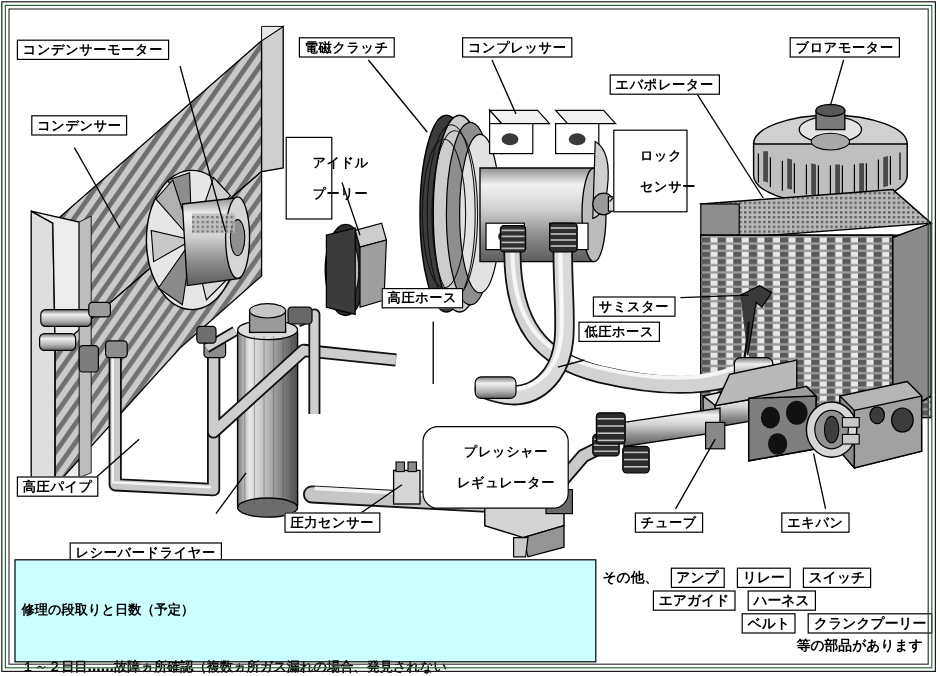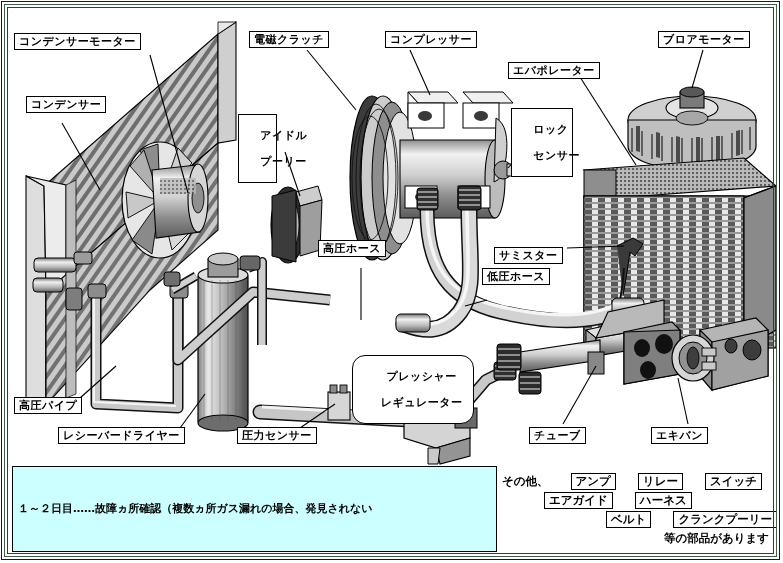--- a/index.html
+++ b/index.html
@@ -61,21 +61,21 @@
     white-space:pre;
     letter-spacing:0px;
   }
   #schedule div{white-space:pre;}
 
   
   #others{
     position:absolute;left:502px;top:472px;width:275px;height:82px;
     font-size:11.5px;font-weight:bold;color:#000;
   }
-  .orow{display:flex;align-items:center;gap:22px;height:19px;}
+  .orow{display:flex;align-items:center;gap:10px;height:19px;}
   .orow.r1{justify-content:flex-start;}
   .orow.r2{justify-content:flex-start;padding-left:42px;}
   .orow.r3{justify-content:flex-end;padding-left:40px;}
   .orow.r4{justify-content:flex-end;padding-right:8px;}
   .chip{border:1px solid #000;background:#fff;padding:0px 4px;line-height:15px;white-space:pre;}
   .plain{white-space:pre;}
 
   
 </style>
 </head>
@@ -435,34 +435,35 @@
   </div>
 
   <div class="lbl" style="left:494px;top:208px;margin-top:39px;">サミスター</div>
 
   <div class="lbl" style="left:318px;top:240px;">高圧ホース</div>
 
   <div class="lbl" style="left:482px;top:268px;">低圧ホース</div>
 
   <div class="lbl" style="left:14px;top:397px;">高圧パイプ</div>
 
-  <div class="lbl" style="left:58px;top:427px;">レシーバードライヤー</div>
+  <div class="lbl" style="left:58px;top:452px;">レシーバードライヤー</div>
 
   <div class="lbl" style="left:237px;top:427px;">圧力センサー</div>
 
   <div class="lbl two" style="left:352px;top:355px;width:122px;text-align:center;border-radius:13px;">
     <span>プレッシャー</span><br>
     <span>レギュレーター</span>
   </div>
 
   <div class="lbl" style="left:529px;top:427px;">チューブ</div>
 
   <div class="lbl" style="left:651px;top:427px;">エキバン</div>
 
   <div id="schedule">
+    <div>修理の段取りと日数（予定）</div>
     <div>１～２日目……故障ヵ所確認（複数ヵ所ガス漏れの場合、発見されない</div>
     
     
     
   </div>
 
   <div id="others">
     <div class="orow r1">
       <span class="plain">その他、</span>
       <span class="chip">アンプ</span>

